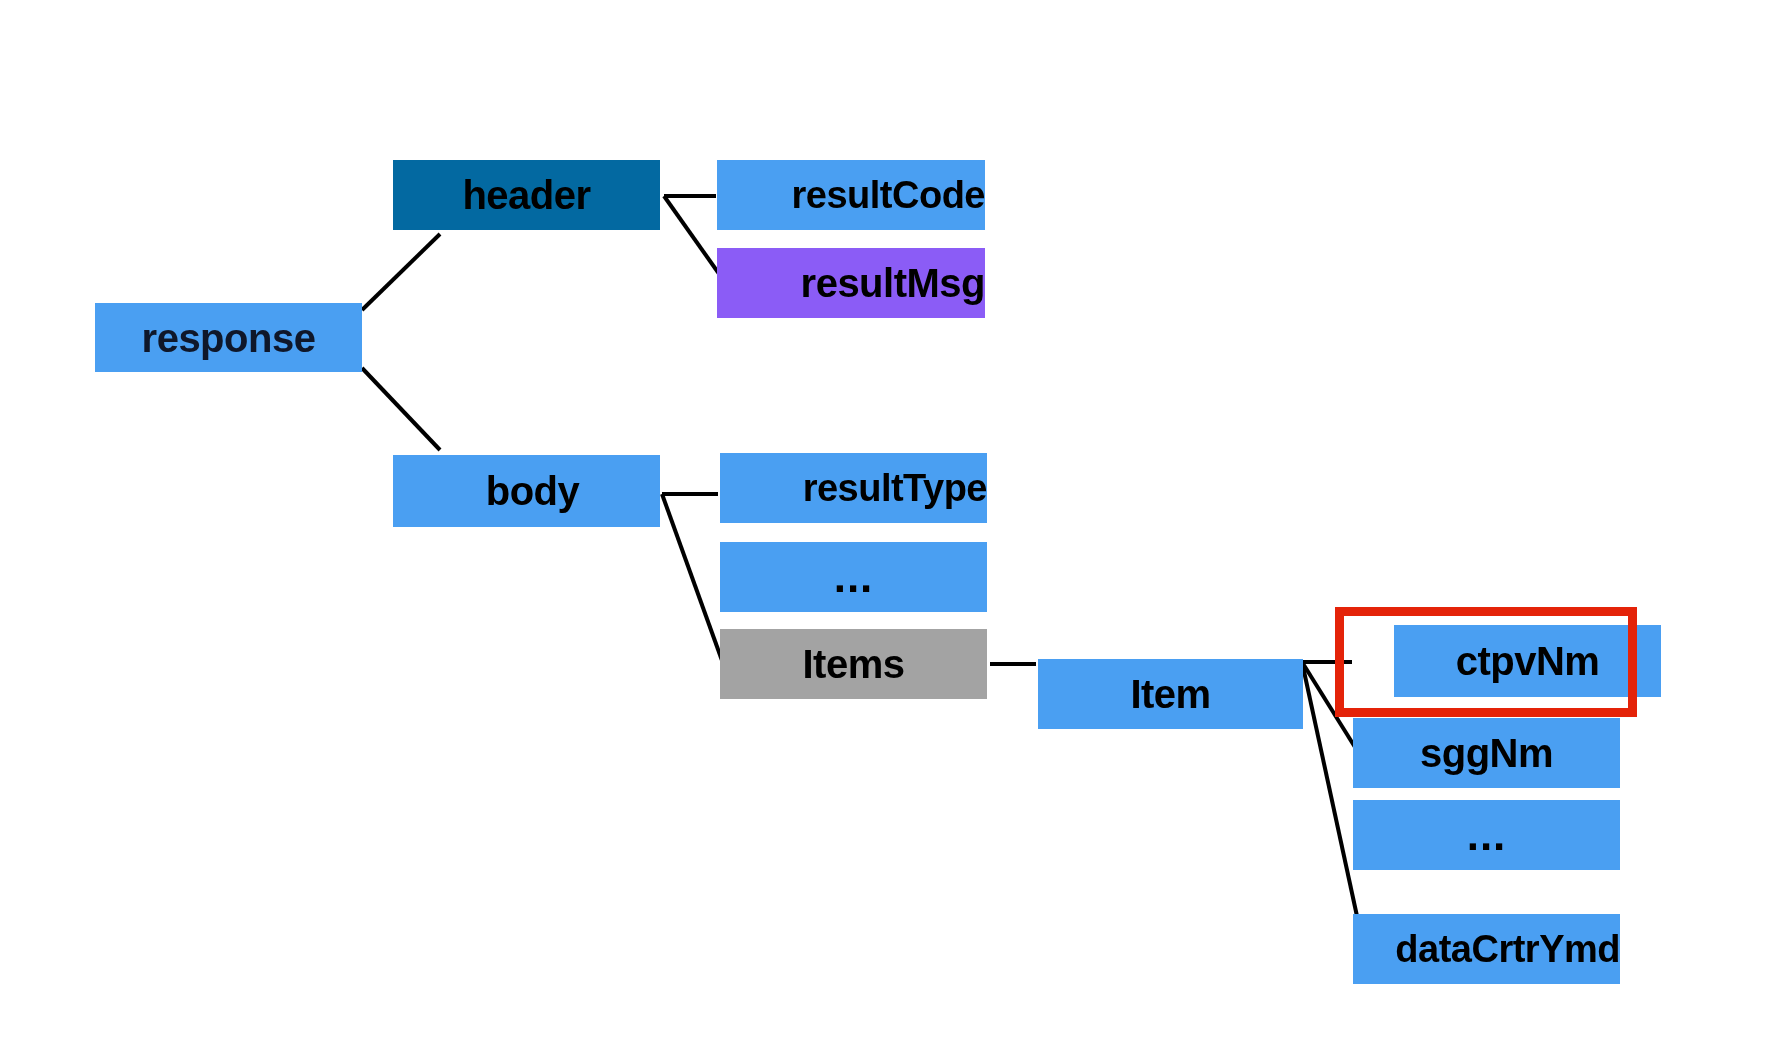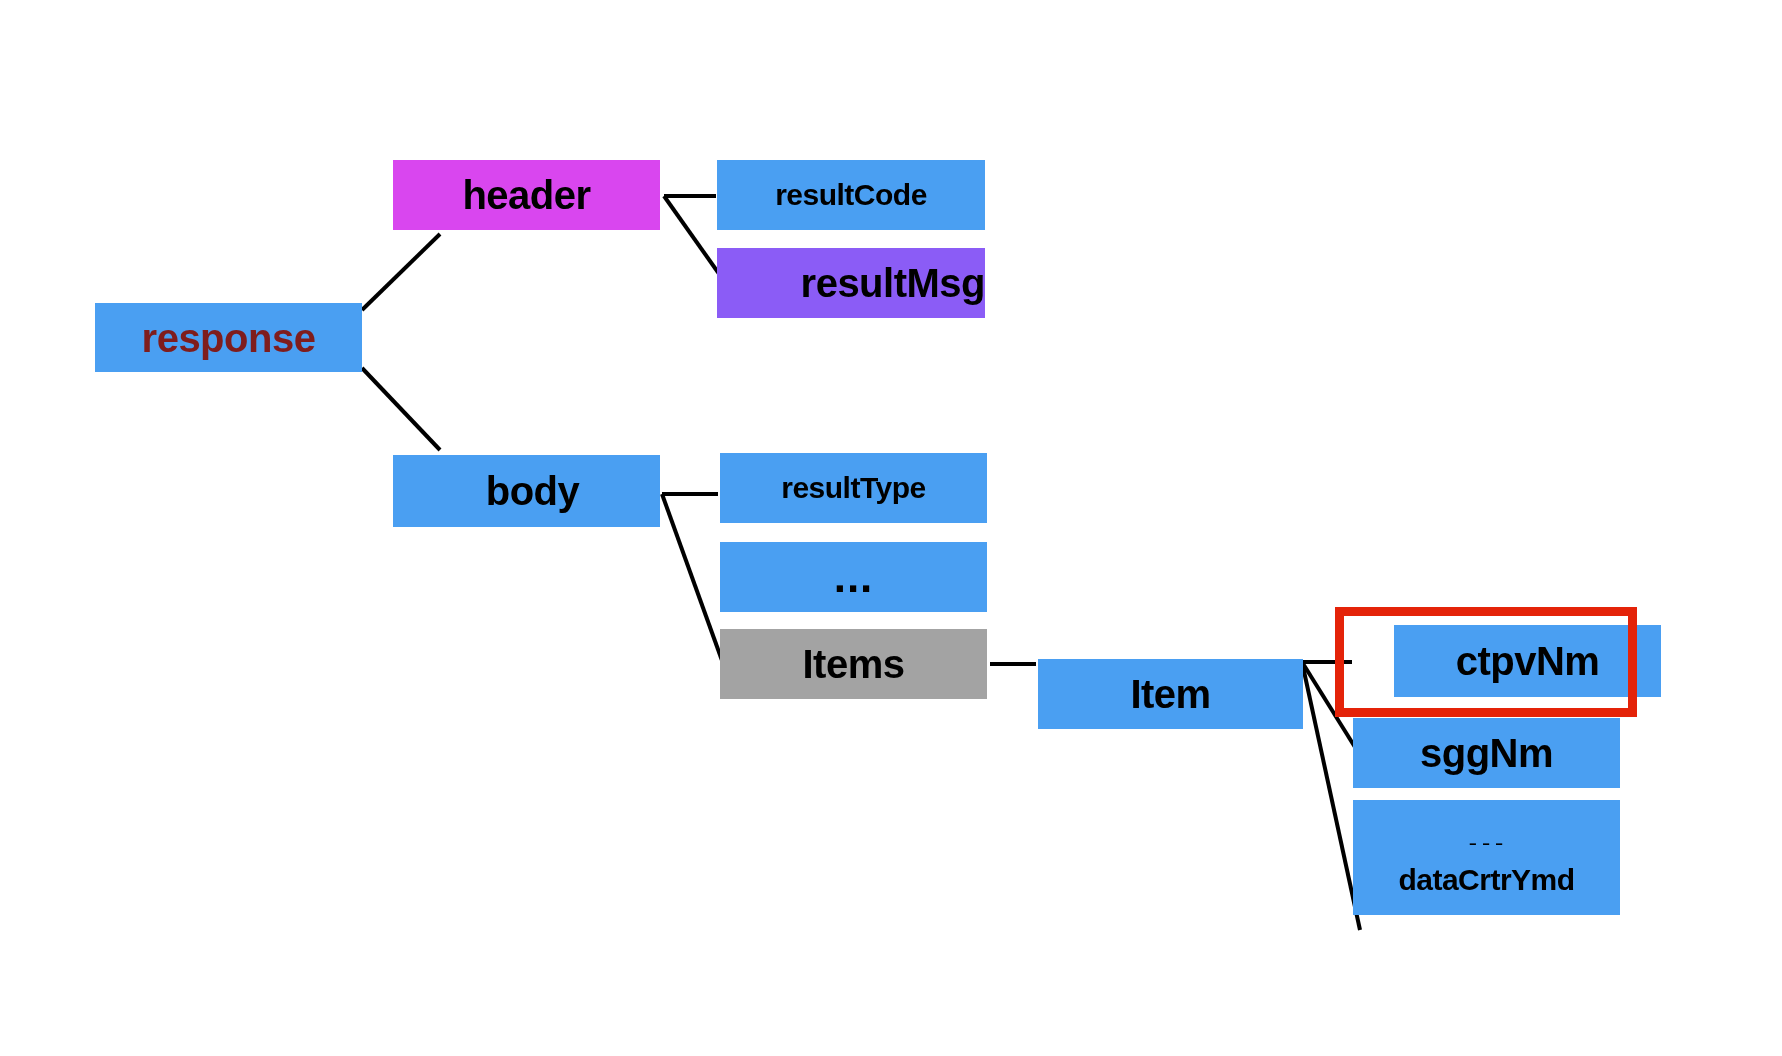--- a/index.html
+++ b/index.html
@@ -37,21 +37,22 @@
     letter-spacing: -0.5px;
     line-height: 1;
     white-space: nowrap;
     box-sizing: border-box;
   }
   .node.ellipsis {
     font-size: 44px;
     letter-spacing: 1px;
   }
   .node.wide-label {
-    font-size: 30px;
+    font-size: 38px;
+    justify-content: flex-end;
   }
   .highlight-frame {
     position: absolute;
     border: 9px solid #e42309;
     box-sizing: border-box;
     background: transparent;
   }
 </style>
 </head>
 <body>
@@ -63,24 +64,24 @@
       <line x1="664" y1="196" x2="716" y2="196" stroke="#000000" stroke-width="4"></line>
       <line x1="664" y1="196" x2="722" y2="278" stroke="#000000" stroke-width="4"></line>
       <line x1="662" y1="494" x2="718" y2="494" stroke="#000000" stroke-width="4"></line>
       <line x1="662" y1="494" x2="724" y2="666" stroke="#000000" stroke-width="4"></line>
       <line x1="990" y1="664" x2="1036" y2="664" stroke="#000000" stroke-width="4"></line>
       <line x1="1302" y1="662" x2="1352" y2="662" stroke="#000000" stroke-width="4"></line>
       <line x1="1302" y1="662" x2="1358" y2="752" stroke="#000000" stroke-width="4"></line>
       <line x1="1302" y1="662" x2="1360" y2="930" stroke="#000000" stroke-width="4"></line>
     </svg>
   <div id="nodes-layer">
-      <div class="node" style="left: 95px; top: 303px; width: 267px; height: 69px; background: rgb(74, 159, 242); color: #7f1d1d;">
+      <div class="node" style="left: 95px; top: 303px; width: 267px; height: 69px; background: rgb(74, 159, 242); color: #0f172a;">
         <span>response</span>
       </div>
-      <div class="node" style="left: 393px; top: 160px; width: 267px; height: 70px; background: #d946ef; color: rgb(0, 0, 0);">
+      <div class="node" style="left: 393px; top: 160px; width: 267px; height: 70px; background: #0369a1; color: rgb(0, 0, 0);">
         <span>header</span>
       </div>
       <div class="node" style="left: 393px; top: 455px; width: 267px; height: 72px; background: rgb(74, 159, 242); color: rgb(0, 0, 0); padding-left: 12px;">
         <span>body</span>
       </div>
       <div class="node wide-label" style="left: 717px; top: 160px; width: 268px; height: 70px; background: rgb(74, 159, 242); color: rgb(0, 0, 0);">
         <span>resultCode</span>
       </div>
       <div class="node" style="left: 717px; top: 248px; width: 268px; height: 70px; background: #8b5cf6; color: rgb(0, 0, 0); justify-content: flex-end;">
         <span>resultMsg</span>
@@ -99,20 +100,20 @@
       </div>
       <div class="node" style="left: 1394px; top: 625px; width: 267px; height: 72px; background: rgb(74, 159, 242); color: rgb(0, 0, 0);">
         <span>ctpvNm</span>
       </div>
       <div class="node" style="left: 1353px; top: 718px; width: 267px; height: 70px; background: rgb(74, 159, 242); color: rgb(0, 0, 0);">
         <span>sggNm</span>
       </div>
       <div class="node ellipsis" style="left: 1353px; top: 800px; width: 267px; height: 70px; background: rgb(74, 159, 242); color: rgb(0, 0, 0);">
         <span>...</span>
       </div>
-      <div class="node wide-label" style="left: 1353px; top: 845px; width: 267px; height: 70px; background: rgb(74, 159, 242); color: rgb(0, 0, 0);">
+      <div class="node wide-label" style="left: 1353px; top: 914px; width: 267px; height: 70px; background: rgb(74, 159, 242); color: rgb(0, 0, 0);">
         <span>dataCrtrYmd</span>
       </div>
     </div>
   <div id="highlight-layer">
       <div class="highlight-frame" style="left: 1335px; top: 607px; width: 302px; height: 110px; border-width: 9px; border-color: rgb(228, 35, 9);"></div>
     </div>
 </div>
 
 </body></html>

